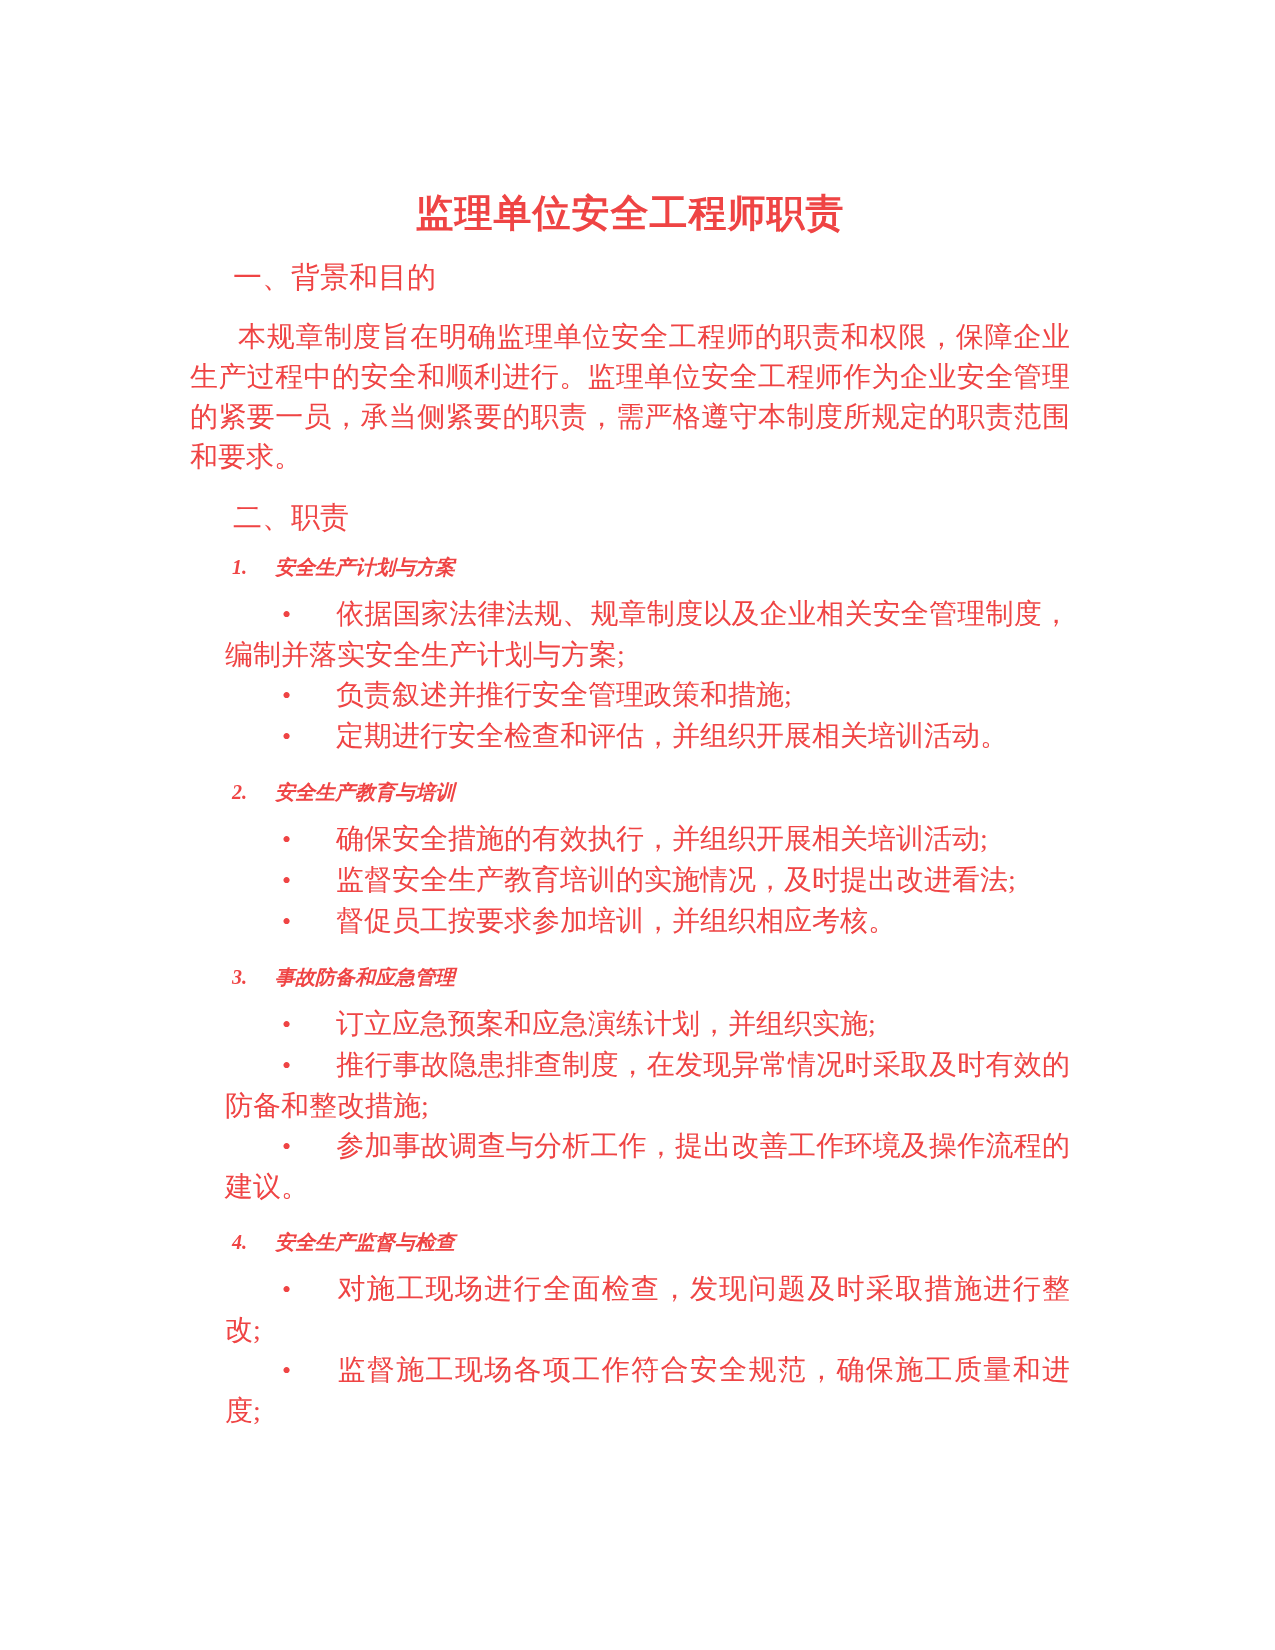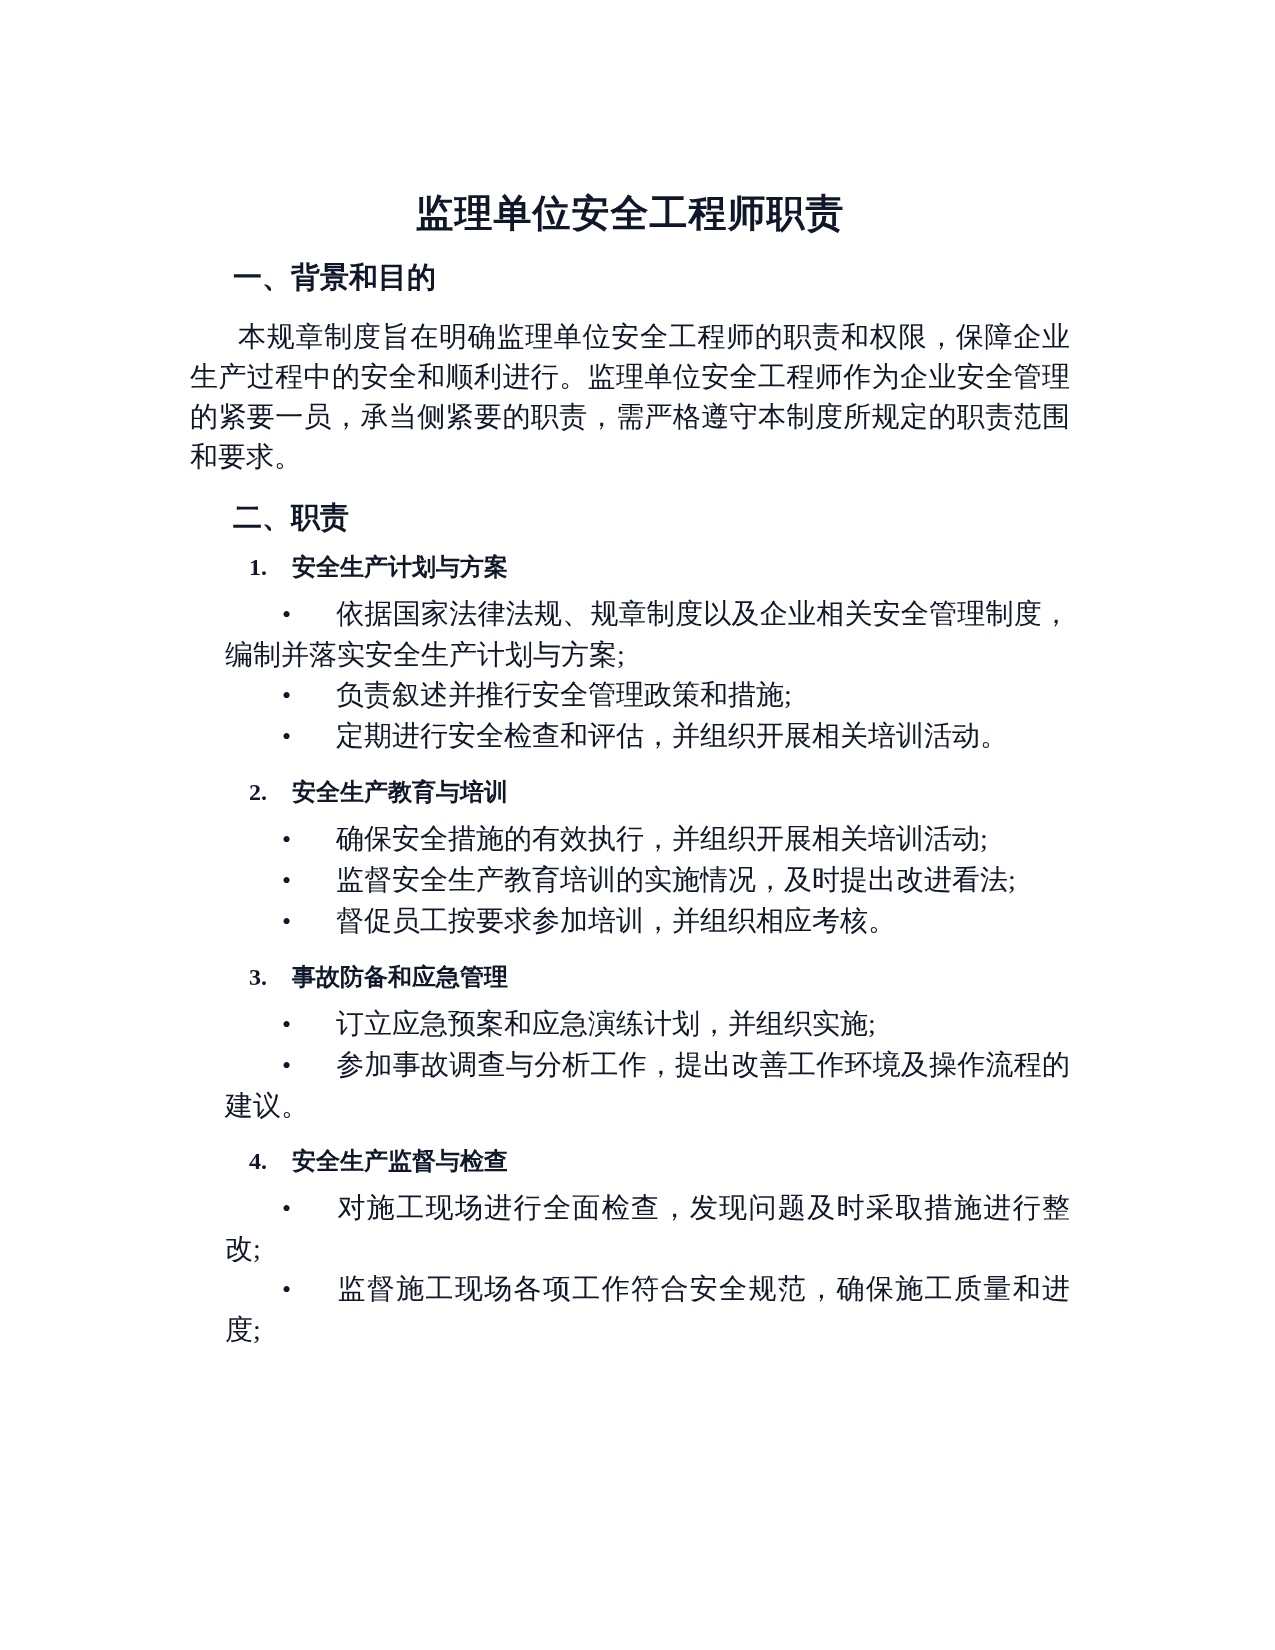--- a/index.html
+++ b/index.html
@@ -8,52 +8,53 @@
     background: #ffffff;
   }
   .page {
     position: relative;
     width: 1275px;
     height: 1649px;
     margin: 0 auto;
     background: #ffffff;
     box-sizing: border-box;
     padding: 192px 205px 0 190px;
-    color: #0f172a;
+    color: #ef4444;
     font-family: "Liberation Serif", "DejaVu Serif", serif;
     font-size: 28px;
     line-height: 40px;
     overflow: hidden;
   }
   .doc-title {
     font-size: 38px;
     line-height: 42px;
     font-weight: bold;
     text-align: center;
     margin: 0 0 28px 0;
     letter-spacing: 1px;
   }
   .h2 {
     font-size: 29px;
     line-height: 30px;
-    font-weight: bold;
+    font-weight: normal;
     margin: 0 0 0 43px;
   }
   .h2-first { margin-bottom: 25px; }
   .h2-second { margin-bottom: 0; }
   .para {
     margin: 9px 0 25px 0;
     text-indent: 48px;
     text-align: justify;
   }
   .duty-h {
-    font-size: 24px;
+    font-size: 20px;
     line-height: 30px;
     font-weight: bold;
-    margin: 20px 0 12px 59px;
+    margin: 20px 0 12px 42px;
+    font-style: italic;
   }
   .duty-num {
     display: inline-block;
     width: 43px;
     font-weight: bold;
   }
   .bullets { margin-left: 35px; }
   .bullet-item {
     text-indent: 57px;
     text-align: justify;
@@ -92,20 +93,21 @@
       <div class="bullet-item"><span class="dot">•</span><span>确保安全措施的有效执行，并组织开展相关培训活动;</span></div>
       <div class="bullet-item"><span class="dot">•</span><span>监督安全生产教育培训的实施情况，及时提出改进看法;</span></div>
       <div class="bullet-item"><span class="dot">•</span><span>督促员工按要求参加培训，并组织相应考核。</span></div>
     </div>
   </div>
 
   <div class="duty">
     <div class="duty-h"><span class="duty-num">3.</span><span>事故防备和应急管理</span></div>
     <div class="bullets">
       <div class="bullet-item"><span class="dot">•</span><span>订立应急预案和应急演练计划，并组织实施;</span></div>
+      <div class="bullet-item"><span class="dot">•</span><span>推行事故隐患排查制度，在发现异常情况时采取及时有效的防备和整改措施;</span></div>
       <div class="bullet-item"><span class="dot">•</span><span>参加事故调查与分析工作，提出改善工作环境及操作流程的建议。</span></div>
     </div>
   </div>
 
   <div class="duty">
     <div class="duty-h"><span class="duty-num">4.</span><span>安全生产监督与检查</span></div>
     <div class="bullets">
       <div class="bullet-item"><span class="dot">•</span><span>对施工现场进行全面检查，发现问题及时采取措施进行整改;</span></div>
       <div class="bullet-item"><span class="dot">•</span><span>监督施工现场各项工作符合安全规范，确保施工质量和进度;</span></div>
     </div>

